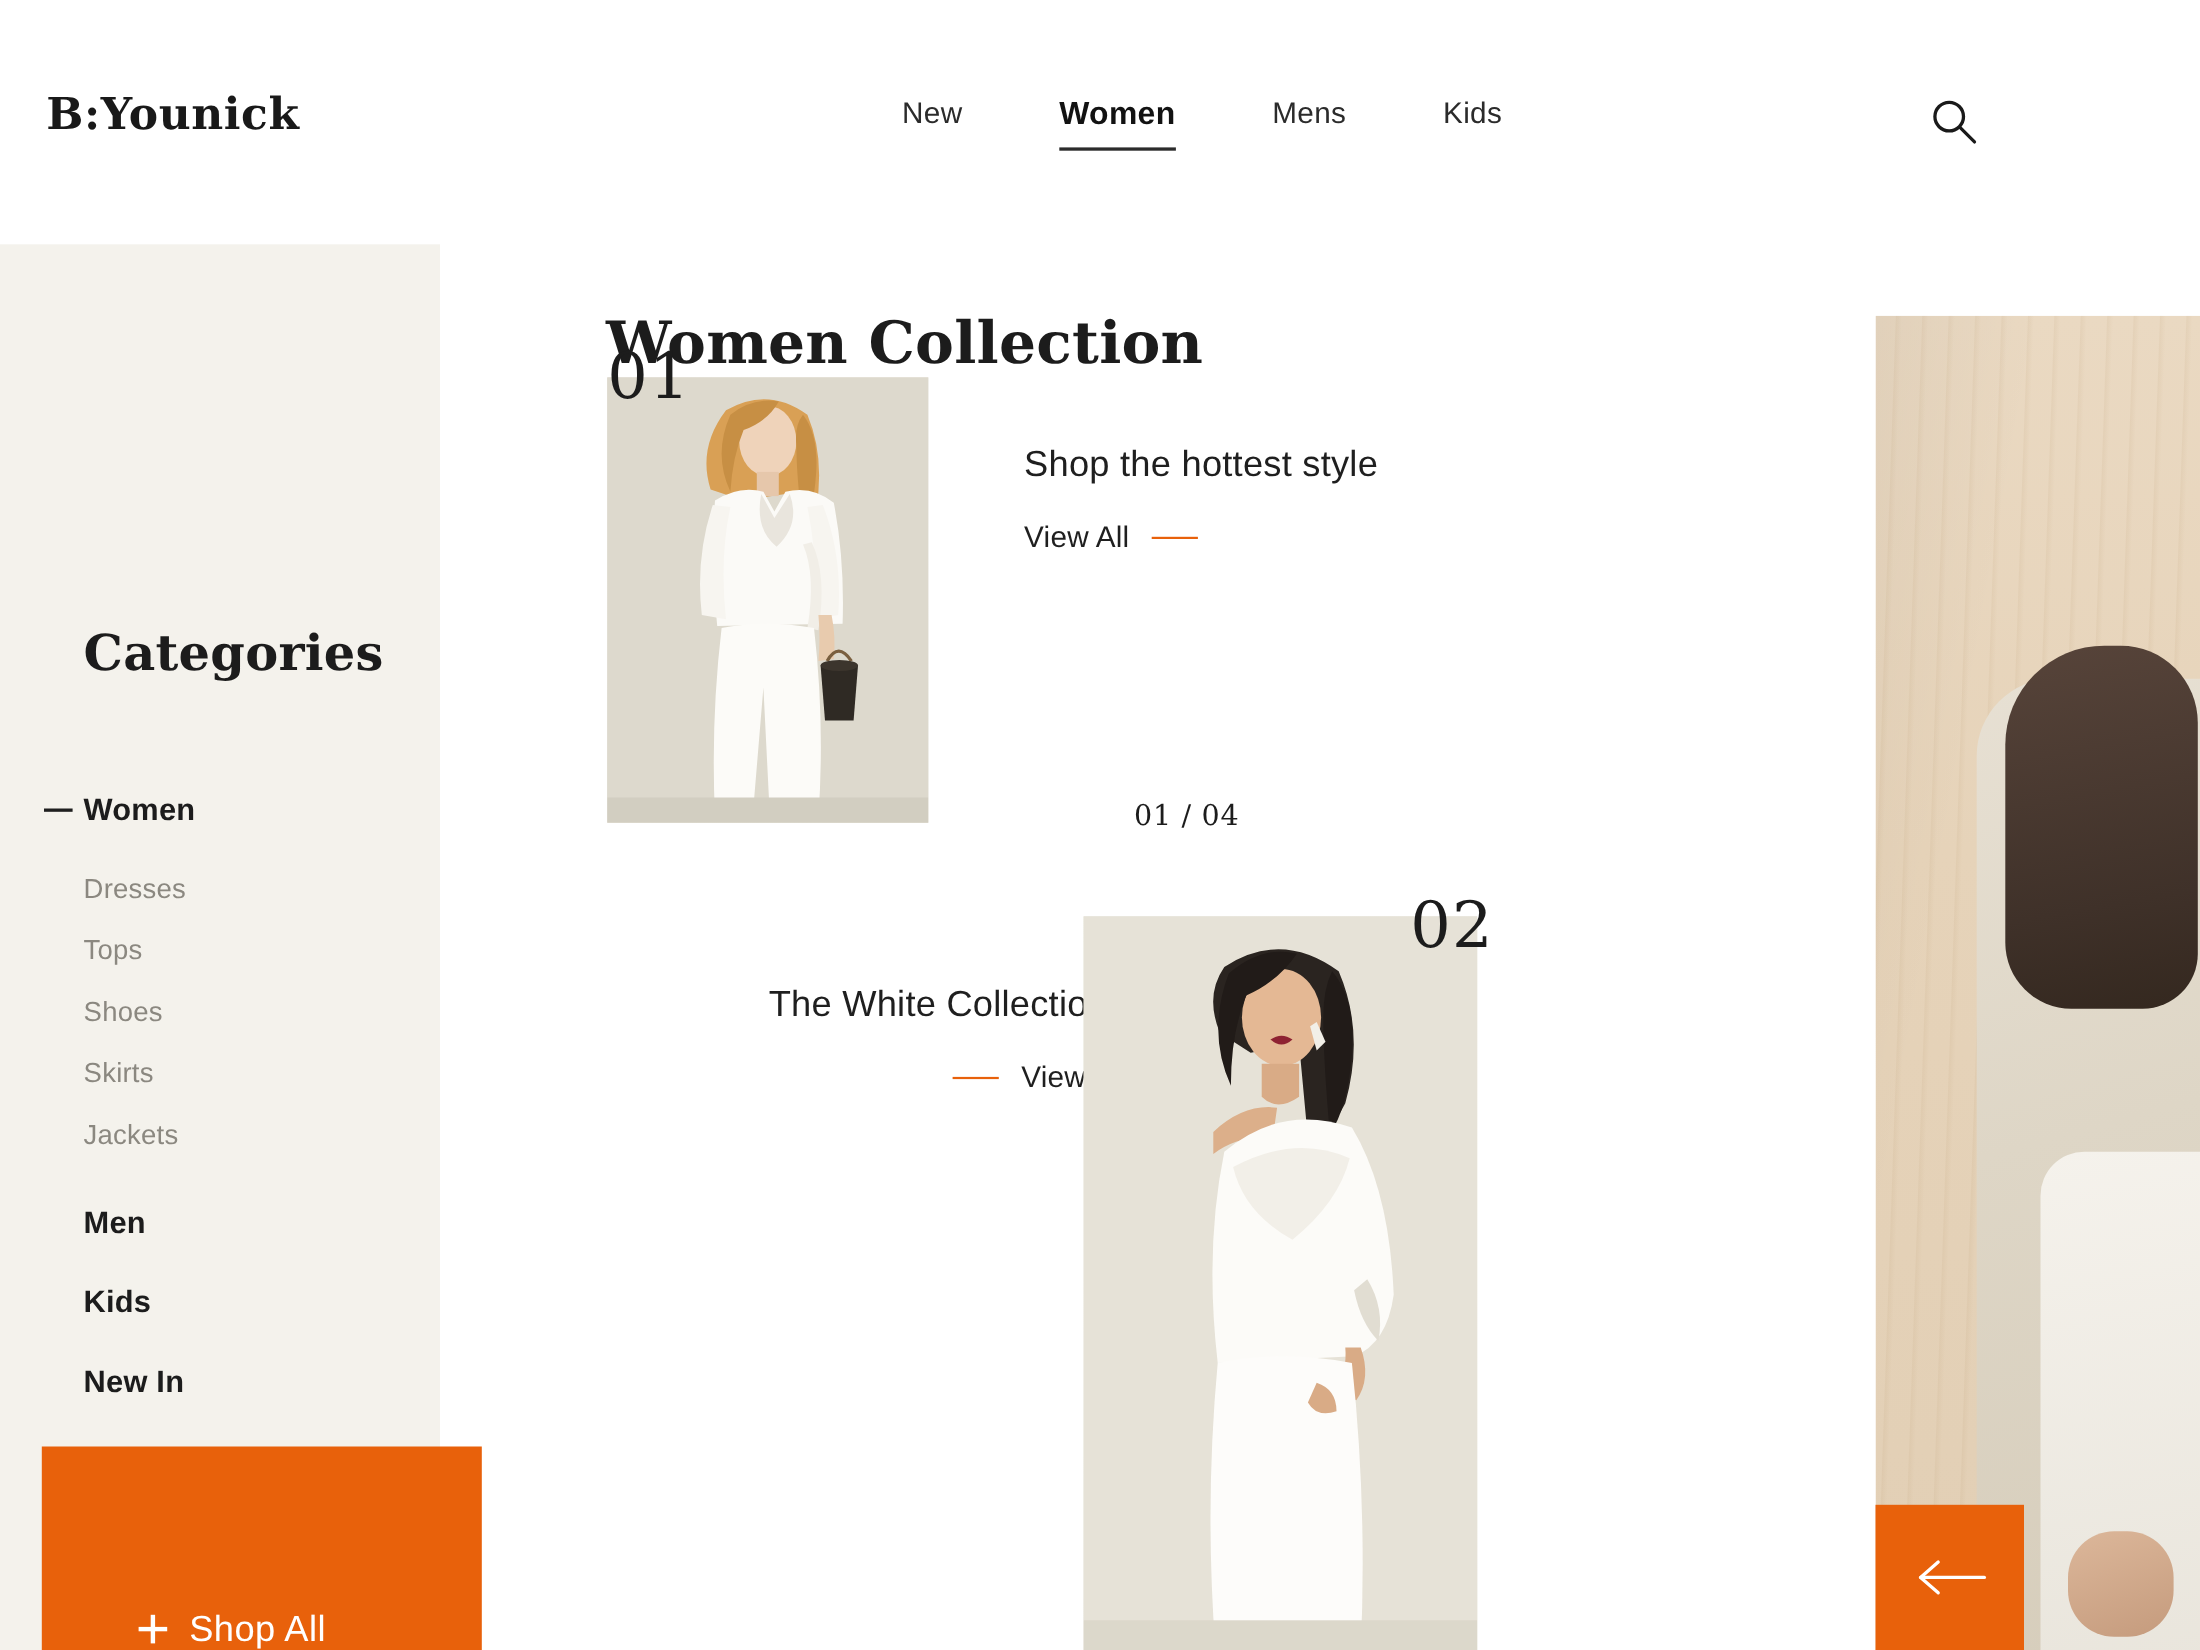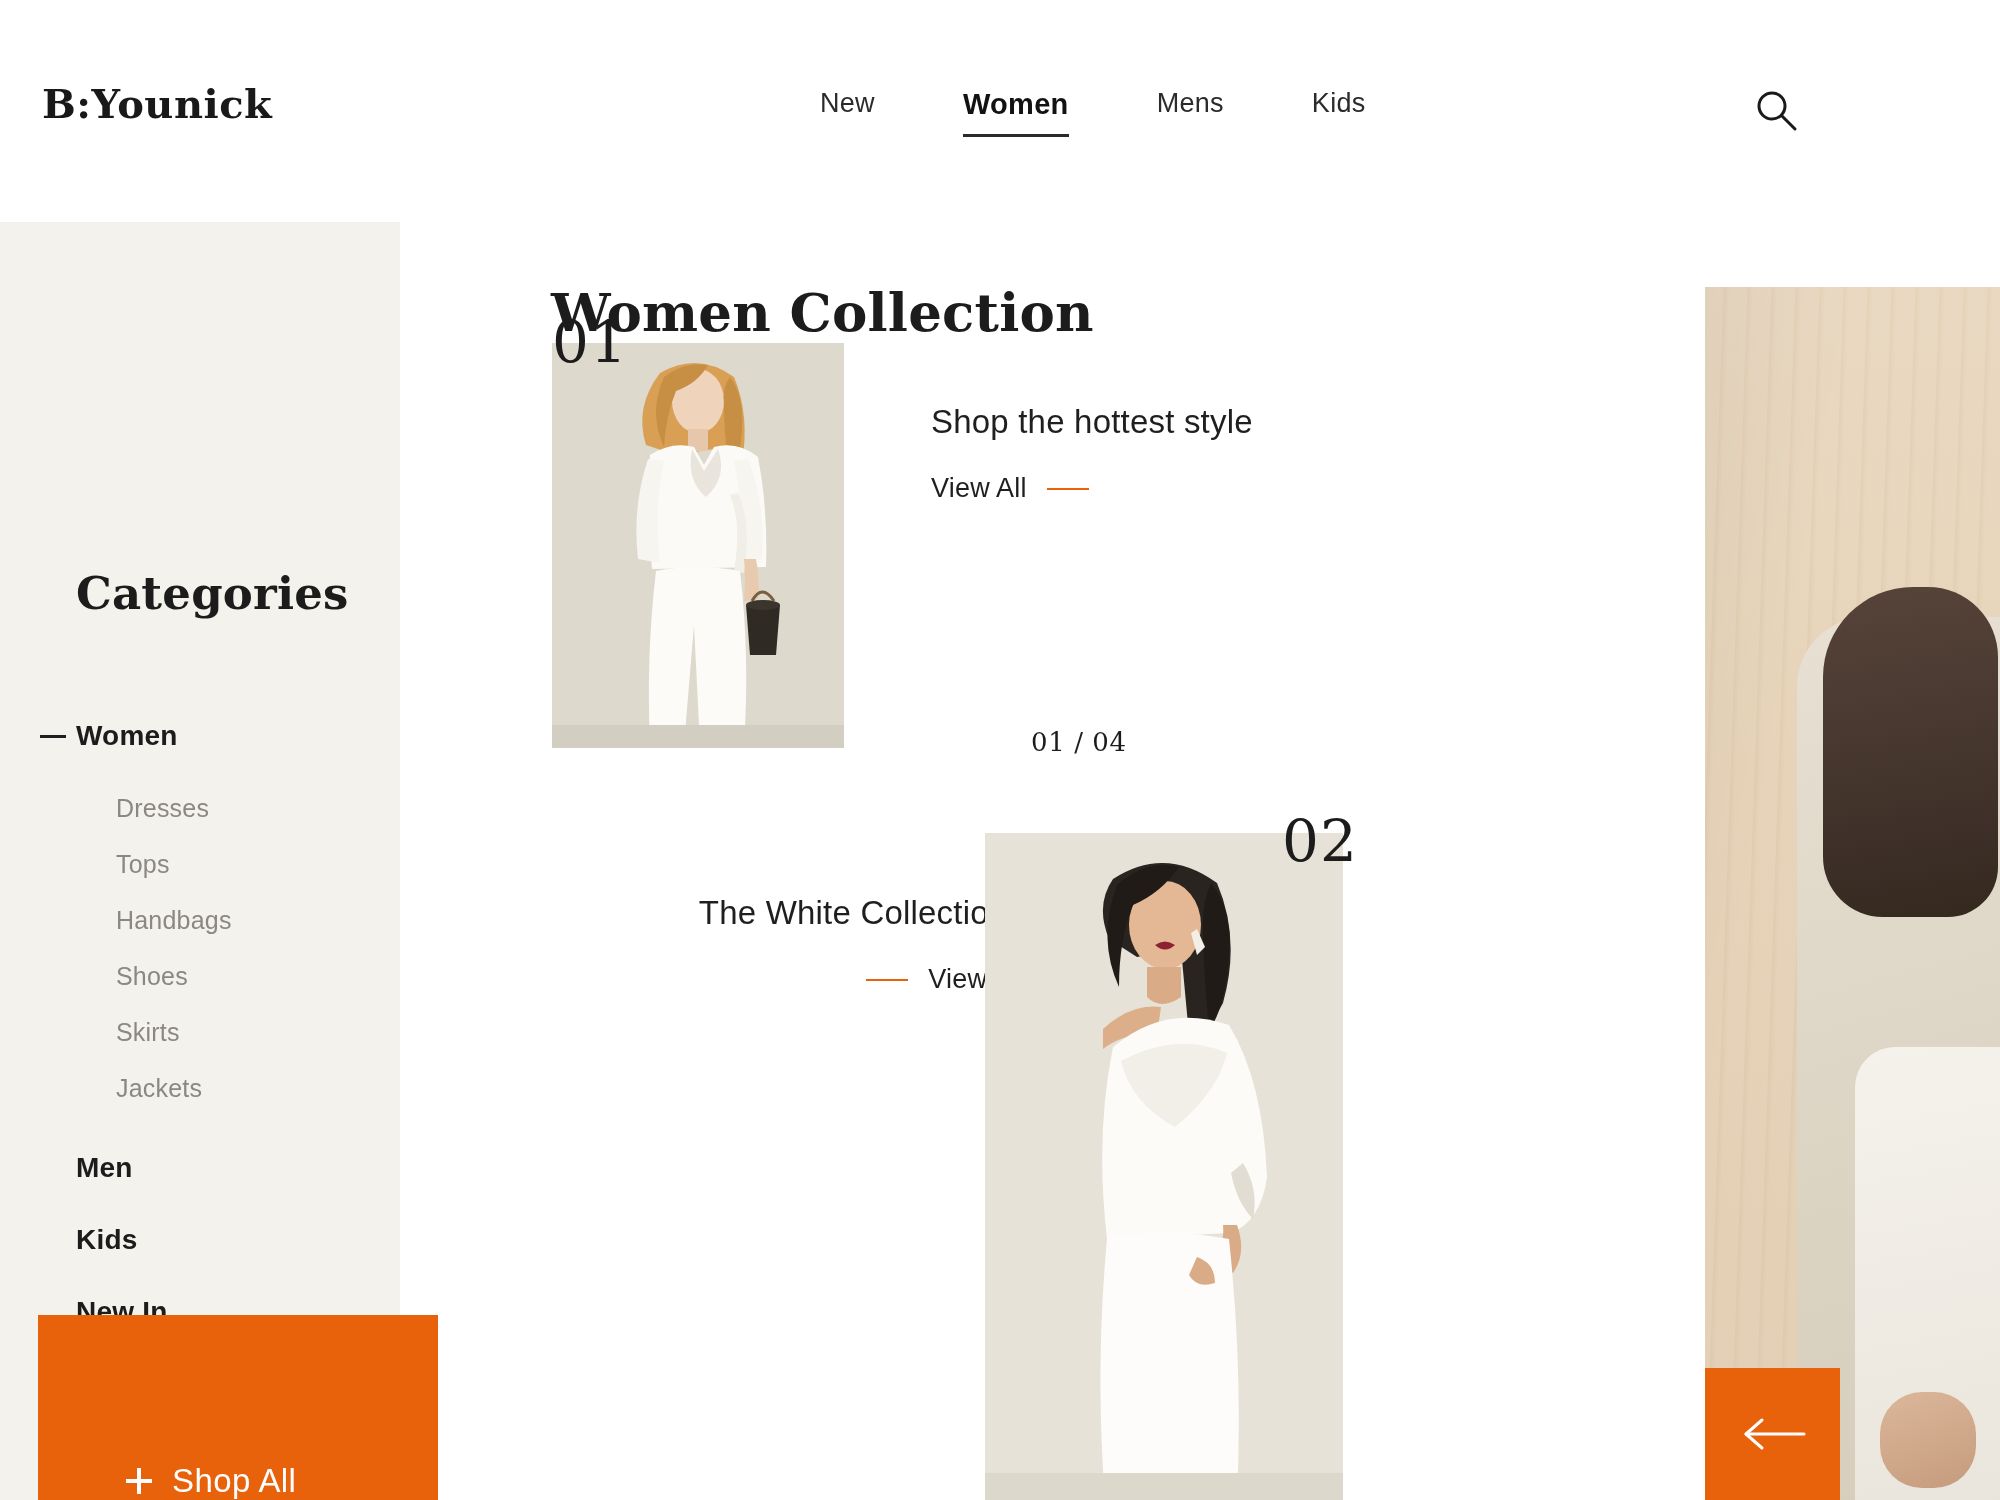--- a/index.html
+++ b/index.html
@@ -134,21 +134,21 @@
   }
 
   .cat-label {
     font-family: "Liberation Sans", sans-serif;
     font-size: 28px;
     font-weight: 700;
     color: #1c1c1c;
     letter-spacing: 0.2px;
   }
 
-  .cat-row.sub { height: 56px; padding-left: 116px; }
+  .cat-row.sub { height: 56px; padding-left: 76px; }
   .cat-row.sub .cat-label {
     font-weight: 400;
     font-size: 25px;
     color: #8b8880;
   }
 
   .spacer-sm { height: 16px; }
   .spacer-md { height: 24px; }
 
   .shop-all {
@@ -442,23 +442,20 @@
 
       <div class="spacer-sm"></div>
 
       <div class="cat-row sub">
         <span class="cat-label">Dresses</span>
       </div>
       <div class="cat-row sub">
         <span class="cat-label">Tops</span>
       </div>
       <div class="cat-row sub">
-        <span class="cat-label">Handbags</span>
-      </div>
-      <div class="cat-row sub">
         <span class="cat-label">Shoes</span>
       </div>
       <div class="cat-row sub">
         <span class="cat-label">Skirts</span>
       </div>
       <div class="cat-row sub">
         <span class="cat-label">Jackets</span>
       </div>
 
       <div class="spacer-md"></div>

